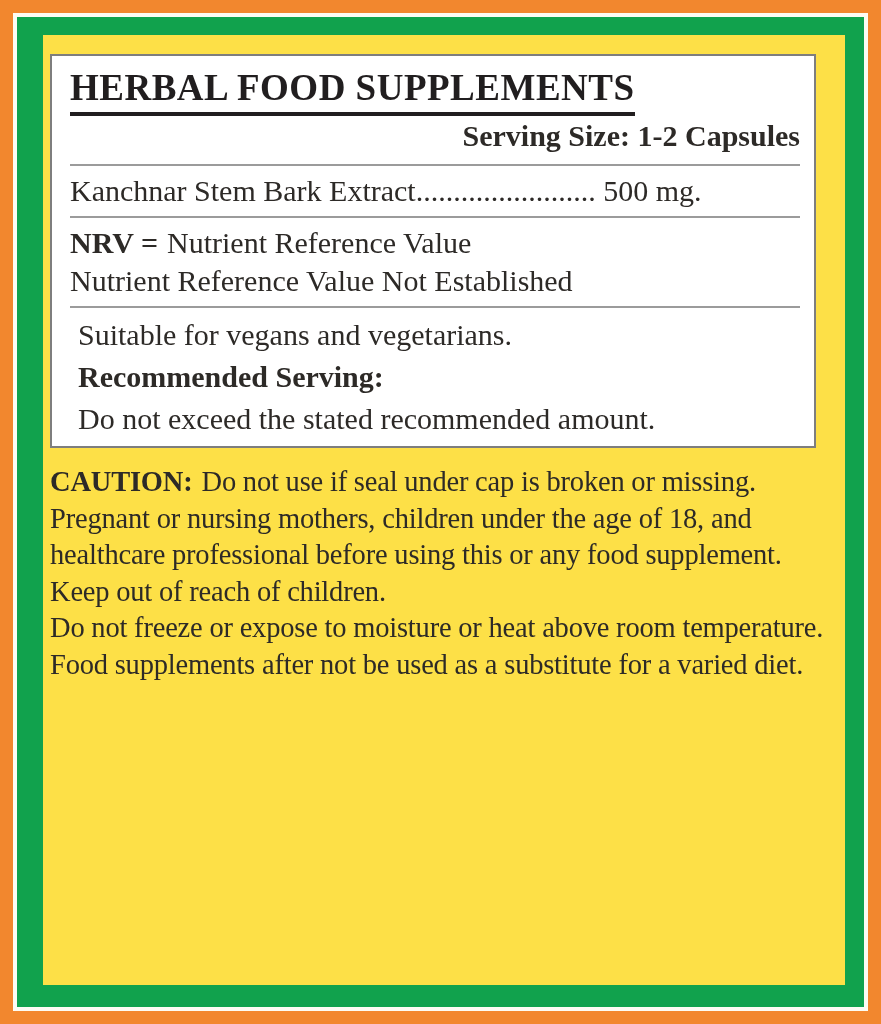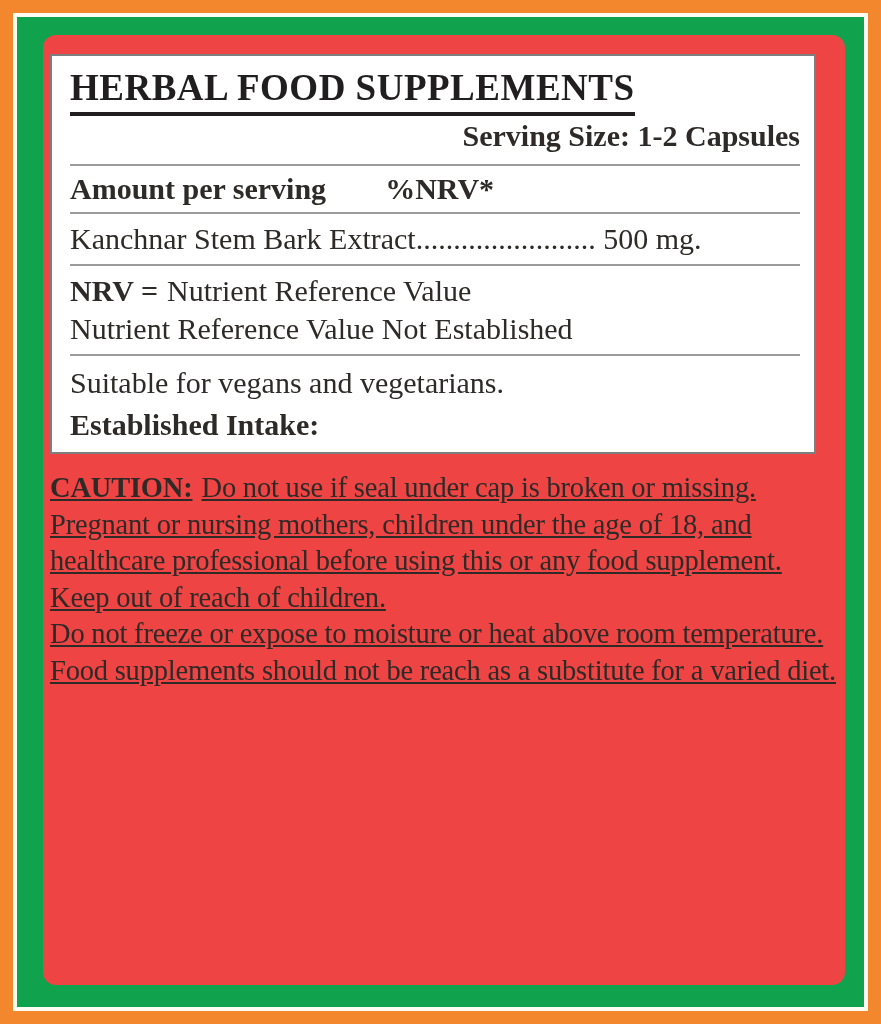--- a/index.html
+++ b/index.html
@@ -8,21 +8,21 @@
     position: relative;
     overflow: hidden;
     font-family: "Liberation Serif", "DejaVu Serif", serif;
     color: #2D2A27;
     background: #fff;
   }
   .layer { position: absolute; }
   .layer-orange { inset: 0; background: #F2872E; }
   .layer-line   { inset: 13px; background: #FDFCF4; }
   .layer-green  { inset: 17px; background: #11A24D; }
-  .label-area   { left: 43px; top: 35px; right: 36px; bottom: 39px; background: #ef4444; border-radius: 13px; }
+  .label-area   { left: 43px; top: 35px; right: 36px; bottom: 39px; background: #fde047; }
 
   .facts-box {
     box-sizing: border-box;
     margin: 19px 29px 0 7px;
     border: 2px solid #7E7E7E;
     padding: 0 14px 0 18px;
     background: #fff;
   }
   .sec { padding: 6px 0; }
   .sec + .sec { border-top: 2px solid #9B9B9B; }
@@ -36,77 +36,73 @@
   }
   .row  { font-size: 30px; line-height: 38px; white-space: nowrap; }
   .bold { font-weight: bold; }
   .prefix { margin-right: 9px; }
 
   .sec-header .row { line-height: 39px; text-align: right; }
   .sec-header { padding-bottom: 9px; }
   .sec-amount { padding: 4px 0; }
   .nrv-col { margin-left: 55px; }
   .sec-ingredients .row { line-height: 47px; }
-  .sec-intake .row { line-height: 42px; }
+  .sec-intake .row { line-height: 42px; margin-left: 8px; }
 
   .caution {
     margin: 16px 0 0 7px;
     font-size: 28.5px;
     line-height: 36.6px;
     letter-spacing: -0.2px;
     white-space: nowrap;
-    text-decoration: underline;
   }
 </style>
 </head>
 <body>
 
 <div class="layer layer-orange"></div>
 <div class="layer layer-line"></div>
 <div class="layer layer-green"></div>
 
 <div class="layer label-area">
 
   <div class="facts-box">
 
     <div class="sec sec-header">
       <div class="panel-title">
         <span class="underlined">HERBAL FOOD SUPPLEMENTS</span>
       </div>
       <div class="row bold">Serving Size: 1-2 Capsules</div>
     </div>
 
-    <div class="sec sec-amount">
-      <span class="row bold">Amount per serving</span>
-      <span class="row bold nrv-col">%NRV*</span>
-    </div>
 
     <div class="sec">
       <div class="row">Kanchnar Stem Bark Extract........................ 500 mg.</div>
     </div>
 
     <div class="sec">
       <div class="row">
         <span class="bold prefix">NRV =</span><span>Nutrient Reference Value</span>
       </div>
       <div class="row">Nutrient Reference Value Not Established</div>
     </div>
 
 
     <div class="sec sec-intake">
       <div class="row">Suitable for vegans and vegetarians.</div>
-      <div class="row bold">Established Intake:</div>
+      <div class="row bold">Recommended Serving:</div>
+      <div class="row">Do not exceed the stated recommended amount.</div>
     </div>
 
   </div>
 
   <div class="caution">
     <div>
       <span class="bold prefix">CAUTION:</span><span>Do not use if seal under cap is broken or missing.</span>
     </div>
     <div>Pregnant or nursing mothers, children under the age of 18, and</div>
     <div>healthcare professional before using this or any food supplement.</div>
     <div>Keep out of reach of children.</div>
     <div>Do not freeze or expose to moisture or heat above room temperature.</div>
-    <div>Food supplements should not be reach as a substitute for a varied diet.</div>
+    <div>Food supplements after not be used as a substitute for a varied diet.</div>
   </div>
 
 </div>
 
 </body></html>

